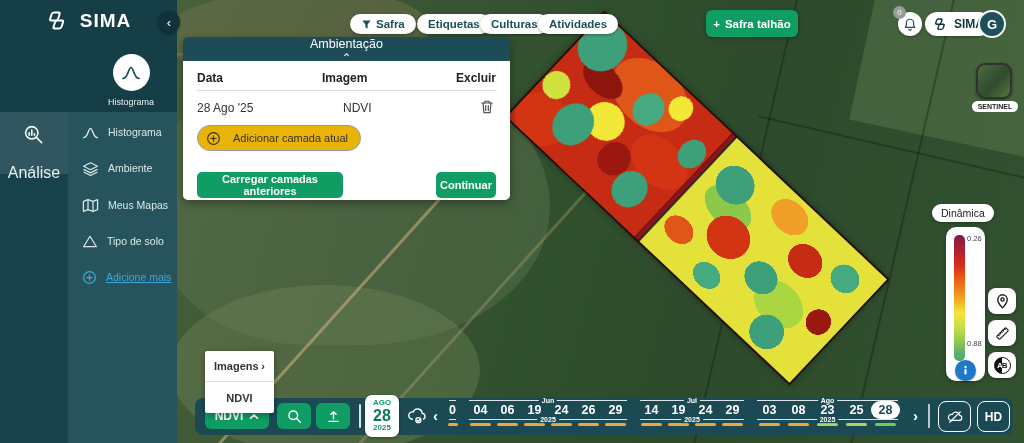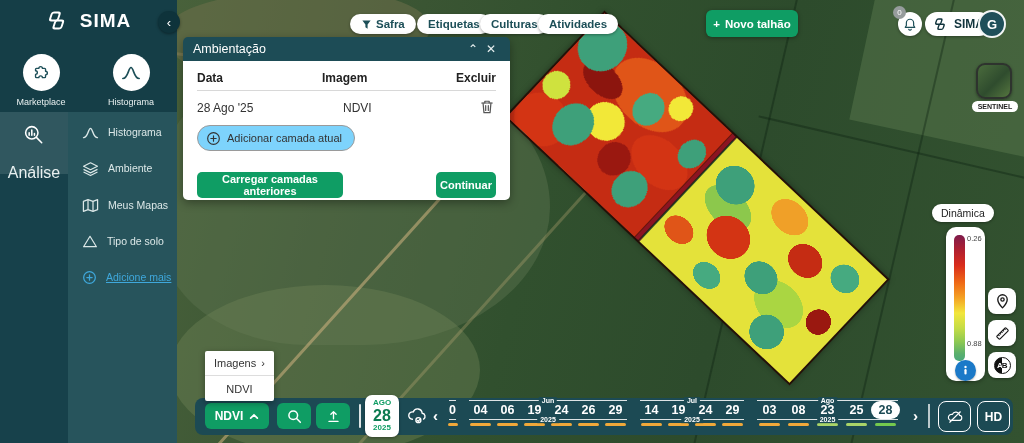--- a/index.html
+++ b/index.html
@@ -103,32 +103,32 @@
     display:flex; align-items:center; justify-content:flex-start; padding-left:8px; gap:4px; z-index:20;
     color:#10333c; font-weight:bold; font-size:12px; box-shadow:0 1px 3px rgba(0,0,0,.35); }
   .avatar { position:absolute; left:978px; top:10px; width:28px; height:28px; border-radius:50%; background:#1f4f5a;
     border:2px solid #f2f5f5; color:#fff; font-weight:bold; font-size:13px; display:flex; align-items:center;
     justify-content:center; z-index:22; cursor:pointer; }
 
   
   .modal { position:absolute; left:183px; top:37px; width:327px; height:163px; z-index:25;
     box-shadow:0 3px 10px rgba(0,0,0,.35); border-radius:5px; }
   .modal-head { height:24px; background:#1d4c56; border-radius:5px 5px 0 0; display:flex; align-items:center;
-    padding:0 10px; color:#fff; font-size:12.5px; }
+    padding:0 10px; color:#fff; font-size:12.5px;flex-direction:column; }
   .modal-head .mh-title { flex:1; }
   .mh-icon { width:18px; text-align:center; cursor:pointer; font-size:12px; color:#e8f0f0; }
   .modal-body { position:relative; height:139px; background:#fff; border-radius:0 0 5px 5px;padding-left:44px; }
   .mcol { position:absolute; top:10px; font-size:12px; font-weight:bold; color:#222; }
   #mcol-date { left:14px; } #mcol-img { left:139px; } #mcol-del { right:14px; }
   .mhead-line { position:absolute; left:14px; right:14px; top:29px; height:1px; background:#d8d8d8; }
   .mrow-date { position:absolute; left:14px; top:40px; font-size:12px; color:#333; }
   .mrow-img { position:absolute; left:160px; top:40px; font-size:12px; color:#333; }
   .mrow-del { position:absolute; right:16px; top:38px; color:#555; cursor:pointer; }
-  .add-layer-btn { position:absolute; left:14px; top:64px; height:26px; padding:0 12px 0 8px; background:#7dd3fc;
-    border:1px solid #9a9a9a; border-radius:14px; display:flex; align-items:center; gap:6px; font-size:11px;
+  .add-layer-btn { position:absolute; left:14px; top:64px; height:26px; padding:0 12px 0 8px; background:#eab308;
+    border:1px solid #9a9a9a; border-radius:14px; display:flex; align-items:center; gap:12px; font-size:11px;
     color:#333; cursor:pointer; font-family:inherit; }
   .green-btn { position:absolute; top:111px; height:26px; background:#0f9d64; border:none; border-radius:5px;
     color:#fff; font-size:11px; font-weight:bold; cursor:pointer; font-family:inherit; }
   #load-btn { left:14px; width:146px; }
   #continue-btn { right:14px; width:60px; }
 
   
   .thumb { position:absolute; left:976px; top:63px; width:36px; height:36px; border-radius:9px; border:2px solid #2e332e;
     background:linear-gradient(135deg,#4a6b3c 0%,#2f4c2e 55%,#55763f 100%); z-index:15; cursor:pointer;
     box-shadow:0 1px 3px rgba(0,0,0,.4); }
@@ -189,21 +189,21 @@
   .dashcell { width:27px; } .ago .dashcell { width:29px; }
   .dash-orange { background:#f0a83a; } .dash-lightgreen { background:#a9d468; } .dash-green { background:#74c94e; }
   .tl-clipgroup { width:11px; overflow:hidden; position:relative; }
   .tl-clipgroup .cell { width:11px; }
   .tl-clipgroup .dashcell { width:11px; }
   .tl-clipgroup .dash { width:10px; }
 
   
   .layers-menu { position:absolute; left:205px; top:351px; width:69px; background:#fff; z-index:26;
     box-shadow:0 2px 6px rgba(0,0,0,.35); border-radius:2px; }
-  .lm-item { height:25px; display:flex; align-items:center; padding:0 9px; font-size:11px; color:#333; cursor:pointer; }
+  .lm-item { height:31px; display:flex; align-items:center; padding:0 9px; font-size:11px; color:#333; cursor:pointer;font-weight:bold; }
   .lm-item:first-child { border-bottom:1px solid #ddd; }
   .lm-item .lm-label { flex:1; }
   .lm-item.centered { justify-content:center; }
   .lm-arrow { font-size:11px; color:#333; }
 
   svg { display:block; }
 </style>
 </head>
 <body>
 
@@ -235,28 +235,20 @@
             <g transform="skewX(-18)">
               <rect x="7" y="2.5" width="8" height="8" rx="2"></rect>
               <rect x="13" y="10.5" width="8" height="8" rx="2"></rect>
             </g>
           </svg>
         <span class="logo-text">SIMA</span>
       </div>
       <div class="collapse-btn">
           <span>‹</span>
         </div>
-      <div class="shortcut" id="shortcut-0">
-        <div class="circ">
-            <svg width="20" height="19" viewBox="0 0 22 20" fill="none" stroke="#1d4f58" stroke-width="1.5" stroke-linejoin="round">
-              <path d="M6 5.5h2.6a2 2 0 1 1 4 0H15a1 1 0 0 1 1 1v2.1a2 2 0 1 1 0 4V14.7a1 1 0 0 1-1 1h-2.4a2 2 0 1 0-4 0H6a1 1 0 0 1-1-1v-2.6a2 2 0 1 0 0-4V6.5a1 1 0 0 1 1-1Z"></path>
-            </svg>
-          </div>
-        <span class="lbl">Marketplace</span>
-      </div>
       <div class="shortcut" id="shortcut-1">
         <div class="circ">
             <svg width="20" height="18" viewBox="0 0 22 18" fill="none" stroke="#1d4f58" stroke-width="1.8" stroke-linecap="round">
               <path d="M2 15 C8 15 8 3 11 3 C14 3 14 15 20 15"></path>
             </svg>
           </div>
         <span class="lbl">Histograma</span>
       </div>
     </div>
     <div class="sb-rail">
@@ -318,21 +310,21 @@
     </div>
   <div class="filter-pill" id="filter-2">
       <span>Culturas</span>
     </div>
   <div class="filter-pill" id="filter-3">
       <span>Atividades</span>
     </div>
 
   <button class="new-field-btn">
     <span>+</span>
-    <span>Novo talhão</span>
+    <span>Safra talhão</span>
   </button>
   <div class="bell-btn">
     <svg width="14" height="15" viewBox="0 0 20 21" fill="none" stroke="#1d4f58" stroke-width="1.7" stroke-linecap="round" stroke-linejoin="round">
         <path d="M10 3 a5.2 5.2 0 0 1 5.2 5.2 V12 l1.6 2.6 H3.2 L4.8 12 V8.2 A5.2 5.2 0 0 1 10 3 Z"></path>
         <path d="M8.3 17.5 a1.9 1.9 0 0 0 3.4 0"></path>
       </svg>
   </div>
   <div class="bell-badge">0</div>
   <div class="brand-pill">
     <svg width="17" height="15" viewBox="0 0 26 22" fill="none" stroke="#10333c" stroke-width="2.2">

